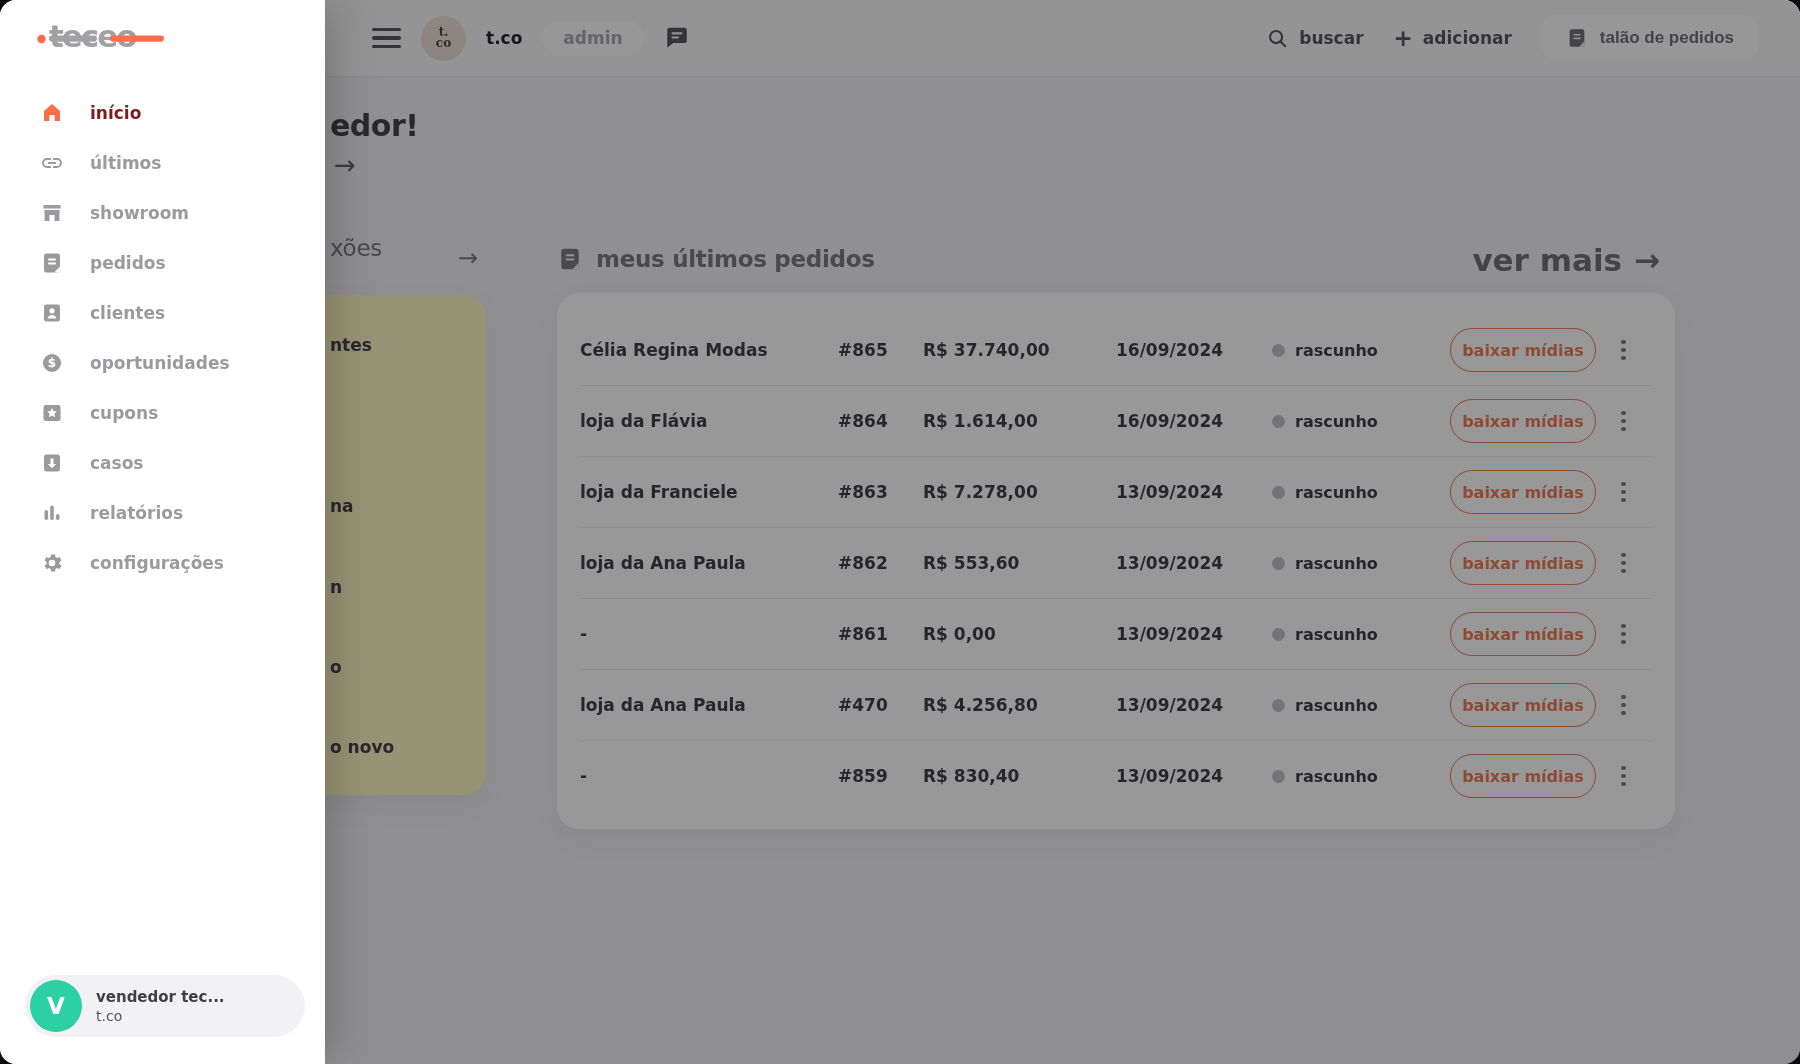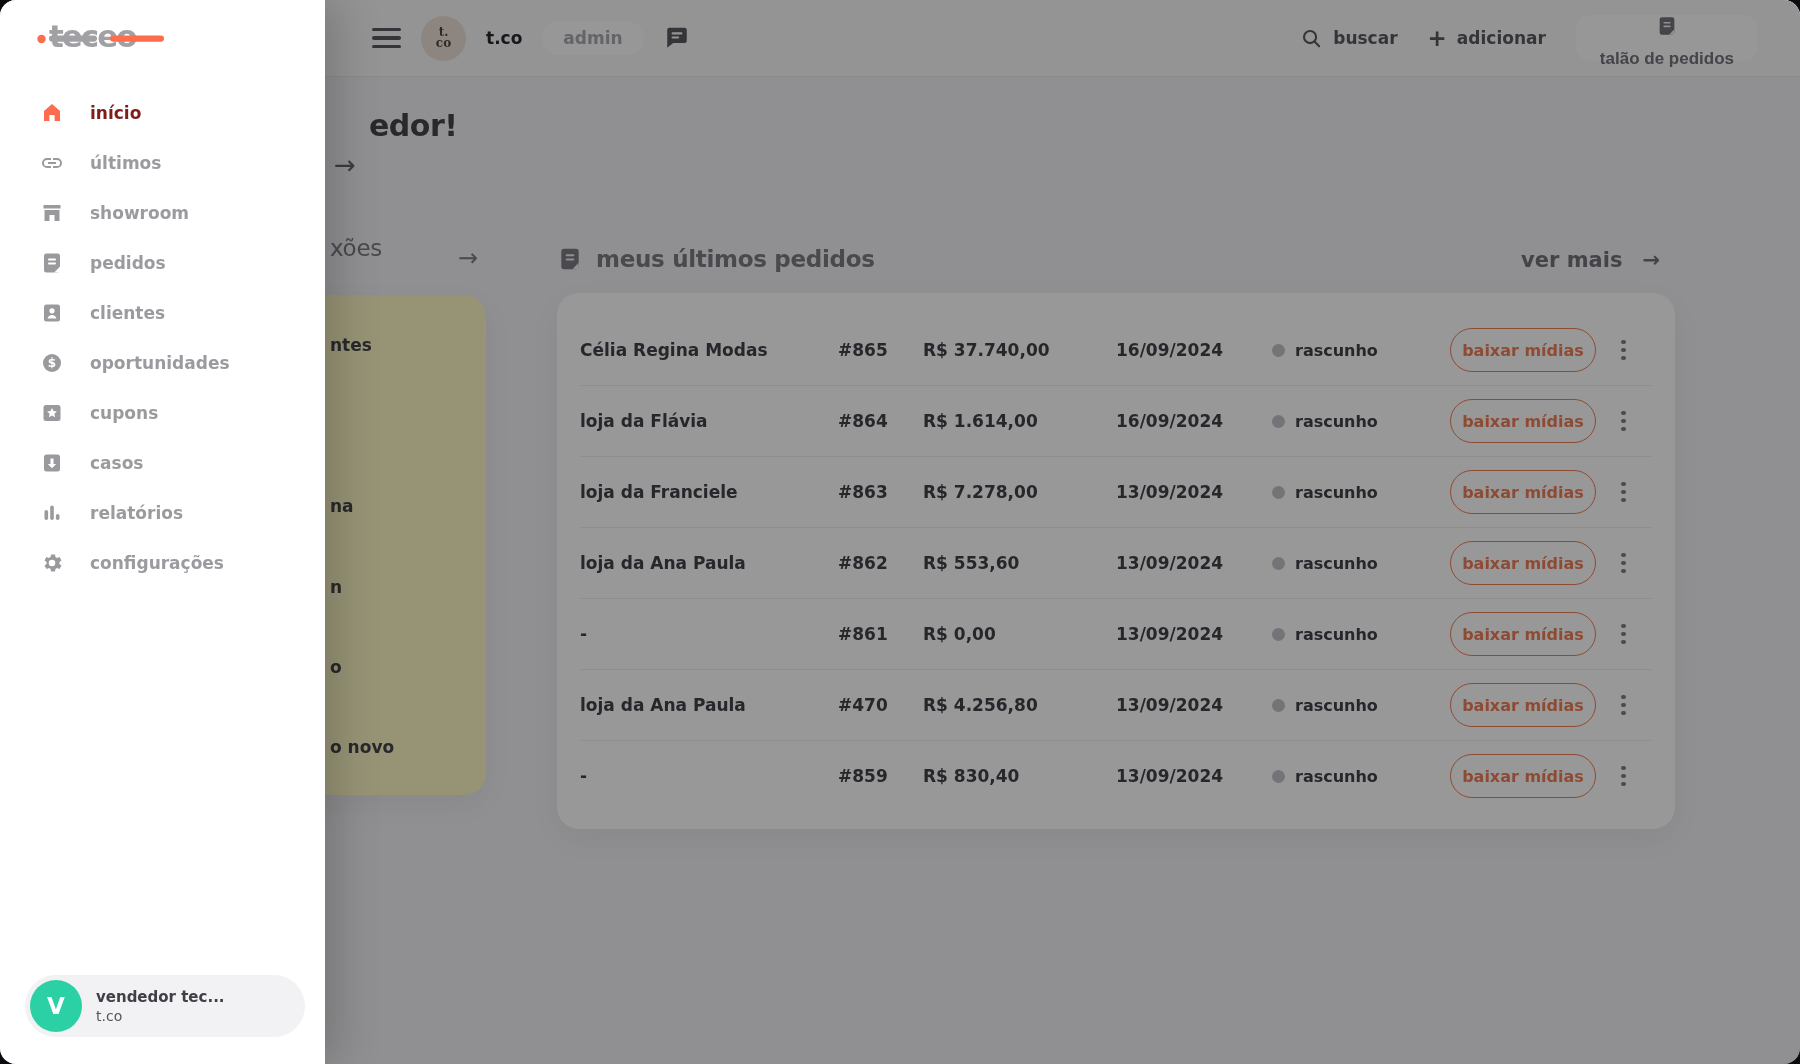--- a/index.html
+++ b/index.html
@@ -15,31 +15,31 @@
   .org-avatar{width:45px;height:45px;border-radius:50%;background:#ece0d5;display:flex;flex-direction:column;
               align-items:center;justify-content:center;font-family:"DejaVu Serif","Liberation Serif",serif;
               font-size:12px;line-height:11px;font-weight:700;color:#4a413a;}
   .org-name{font-size:17px;font-weight:700;color:#232329;}
   .chip{height:34px;padding:0 21px;border-radius:17px;background:rgba(255,255,255,.8);display:flex;align-items:center;
         font-size:17px;font-weight:600;color:#a6a6ac;}
   .icon{display:inline-flex;align-items:center;justify-content:center;}
   .tb-group{display:flex;align-items:center;gap:10px;font-size:17px;font-weight:600;color:#55555b;cursor:pointer;}
   .plus-glyph{font-size:23px;font-weight:600;line-height:1;}
   .pad-btn{height:46px;padding:0 24px;border-radius:14px;background:rgba(255,255,255,.78);display:flex;align-items:center;
-           gap:12px;font-size:17px;font-weight:600;color:#6e6e75;cursor:pointer;border:none;flex-direction:column;}
+           gap:12px;font-size:17px;font-weight:600;color:#6e6e75;cursor:pointer;border:none;}
 
   
-  .greet-frag{position:absolute;left:330px;top:106px;font-size:30px;line-height:40px;font-weight:700;color:#3f3f46;letter-spacing:-.5px;margin-left:39px;}
+  .greet-frag{position:absolute;left:330px;top:106px;font-size:30px;line-height:40px;font-weight:700;color:#3f3f46;letter-spacing:-.5px;}
   .greet-arrow{position:absolute;left:334px;top:150px;font-size:26px;color:#5f5f66;}
   .sec-frag{position:absolute;left:330px;top:232px;font-size:23px;line-height:32px;font-weight:400;color:#77777e;letter-spacing:-.3px;}
   .sec-arrow{position:absolute;left:458px;top:244px;font-size:24px;color:#77777e;}
   .orders-header{position:absolute;left:557px;top:243px;display:flex;align-items:center;gap:13px;
                  font-size:23px;line-height:32px;font-weight:600;color:#77777e;letter-spacing:-.3px;}
-  .see-more{position:absolute;right:140px;top:244px;display:flex;align-items:center;gap:20px;
-            font-size:21px;line-height:32px;font-weight:600;color:#6d6d74;cursor:pointer;}
+  .see-more{position:absolute;right:140px;top:244px;display:flex;align-items:center;gap:12px;
+            font-size:31px;line-height:32px;font-weight:600;color:#6d6d74;cursor:pointer;}
 
   .conn-card{position:absolute;left:298px;top:295px;width:188px;height:500px;background:#fef9c3;border-radius:22px;
              box-shadow:0 10px 30px rgba(0,0,0,.05);}
   .frag{position:absolute;left:32px;font-size:17px;line-height:22px;font-weight:600;color:#3f3f46;}
 
   .orders-card{position:absolute;left:557px;top:293px;width:1118px;height:536px;background:#fff;border-radius:22px;
                box-shadow:0 10px 30px rgba(0,0,0,.05);padding-top:22px;box-sizing:border-box;}
   .row{height:70px;display:grid;grid-template-columns:258px 85px 193px 156px 178px 146px 1fr;
        align-items:center;padding:0 24px 0 23px;font-size:17px;font-weight:600;color:#3c3c42;cursor:pointer;}
   .sep{height:1px;background:#ededf0;margin:0 24px;}

